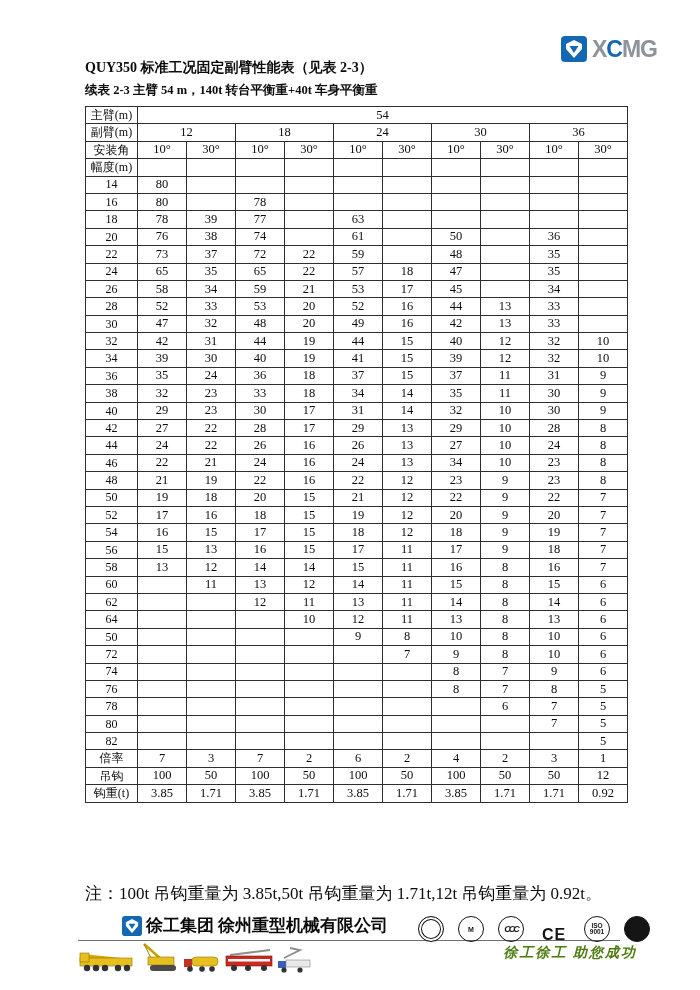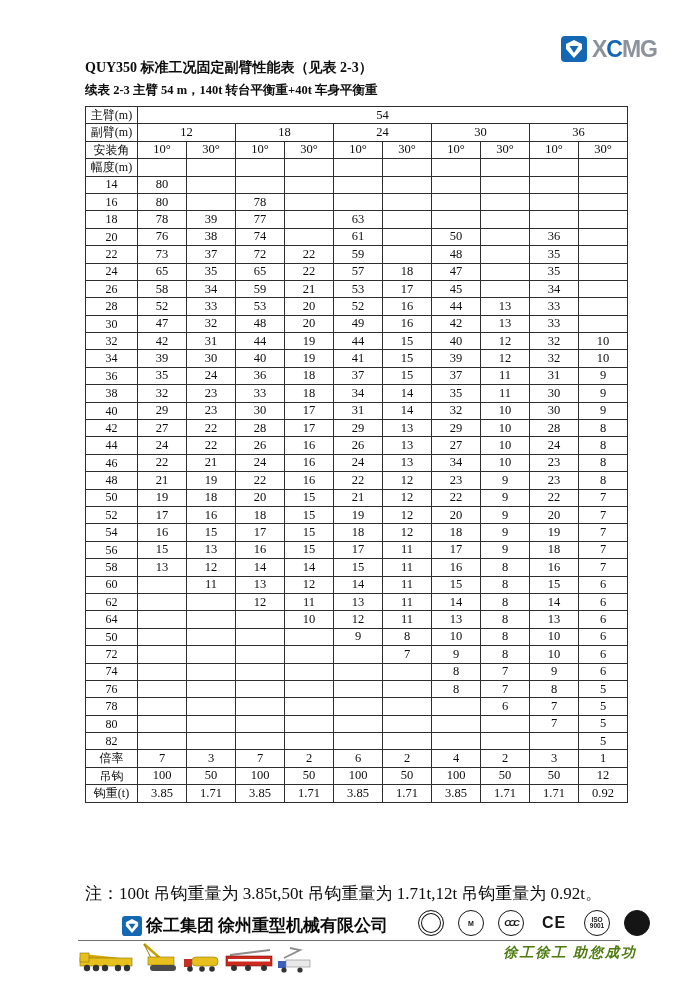--- a/index.html
+++ b/index.html
@@ -27,21 +27,21 @@
   .f-company{position:absolute;left:78px;top:914px;display:flex;align-items:center;gap:4px;
     font-family:"Liberation Sans","DejaVu Sans",sans-serif;font-weight:700;font-size:17px;color:#0a0a0a;white-space:nowrap;margin-left:44px;}
   .f-company .mark{width:20px;height:20px;}
   .f-divider{position:absolute;left:78px;top:940px;width:542px;height:1px;background:#6f6f6f;}
   .f-certs{position:absolute;top:910px;right:87px;display:flex;align-items:center;gap:14px;}
   .badge{width:26px;height:26px;border:1.7px solid #151515;border-radius:50%;
     display:flex;align-items:center;justify-content:center;box-sizing:border-box;
     font-family:"Liberation Sans","DejaVu Sans",sans-serif;font-weight:bold;font-size:7px;
     color:#151515;text-align:center;line-height:1;}
   .badge.inner-ring{box-shadow:inset 0 0 0 2px #fff, inset 0 0 0 3px #151515;}
-  .badge.ce{border:none;border-radius:0;font-size:16px;letter-spacing:1px;width:32px;}
+  .badge.ce{border:none;border-radius:0;font-size:16px;letter-spacing:1px;width:32px;margin-top:12px;}
   .badge.ccc{font-size:9px;letter-spacing:-2px;font-style:italic;}
   .badge.iso{flex-direction:column;font-size:6.5px;}
   .badge.filled{background:#151515;color:#fff;font-size:10px;}
   .f-vehicles{position:absolute;left:78px;top:942px;}
   .f-slogan{position:absolute;top:944px;right:100px;font-style:italic;font-weight:bold;
     font-size:14px;letter-spacing:2px;color:#4d7c0f;white-space:nowrap;}
 </style>
 </head>
 <body>
 

